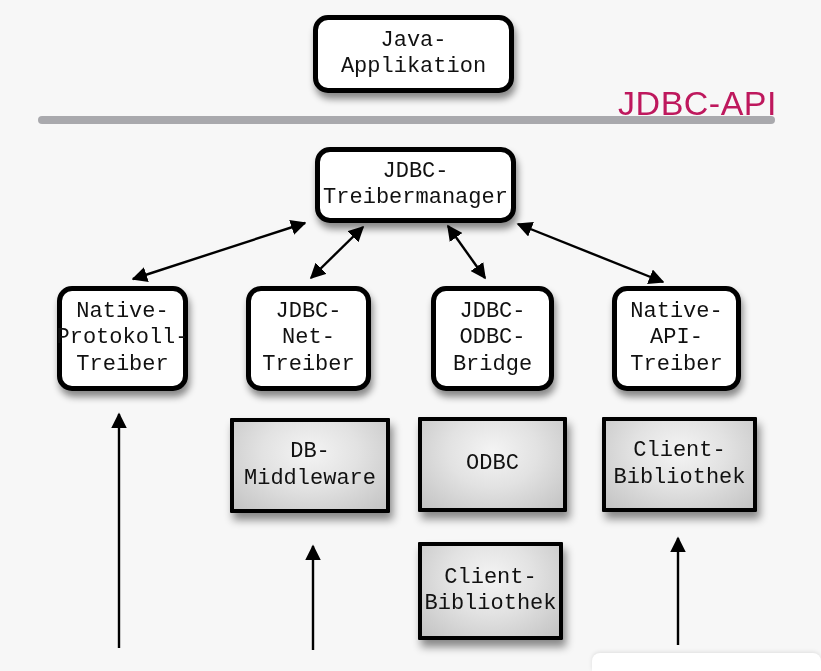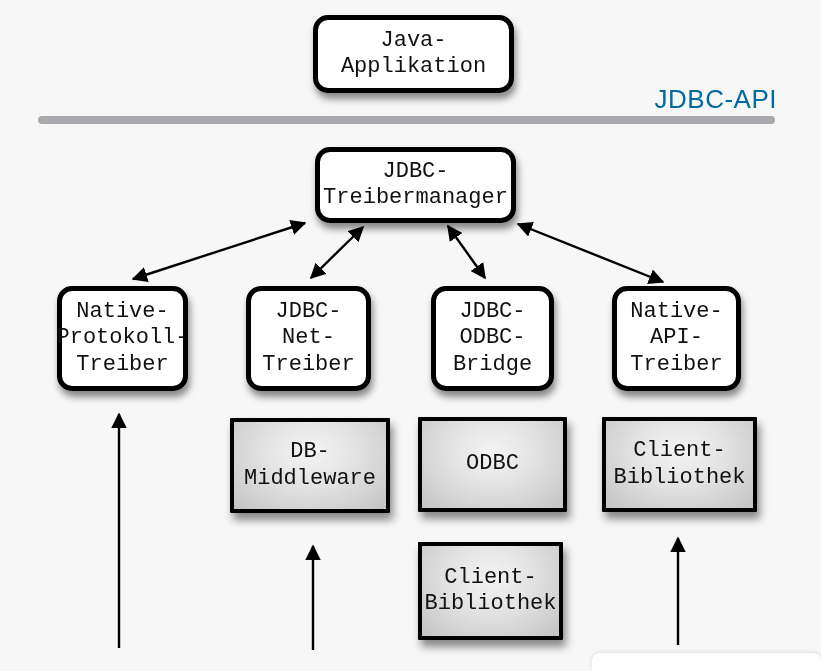--- a/index.html
+++ b/index.html
@@ -38,22 +38,22 @@
   .graybox {
     background: radial-gradient(ellipse at 50% 35%, #f4f4f4 0%, #e2e2e2 45%, #c3c3c3 100%);
     border: 4px solid #000000;
     border-radius: 1px;
     box-shadow: 3px 7px 8px rgba(0,0,0,0.45);
   }
   .api-label {
     position: absolute;
     top: 84px;
     right: 44px;
-    font-size: 26px;
-    color: #0369a1;
+    font-size: 34px;
+    color: #be185d;
     letter-spacing: 0.5px;
   }
   .divider {
     position: absolute;
     left: 38px;
     top: 116px;
     width: 737px;
     height: 8px;
     background: #a9a9ad;
     border-radius: 4px;

